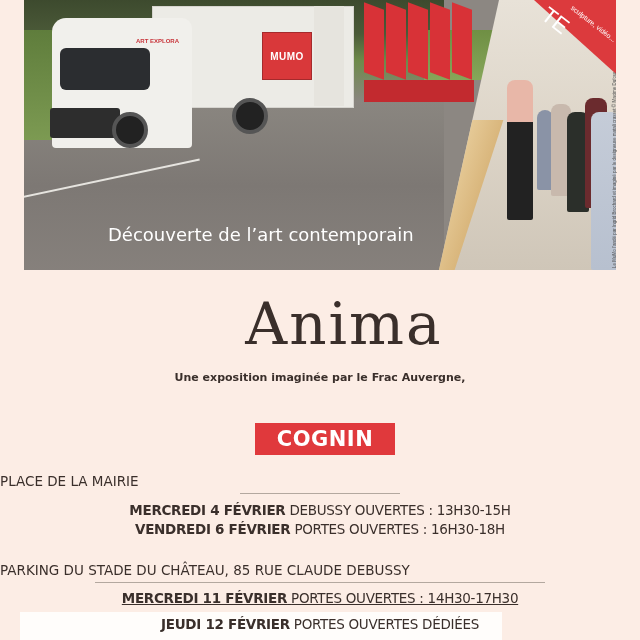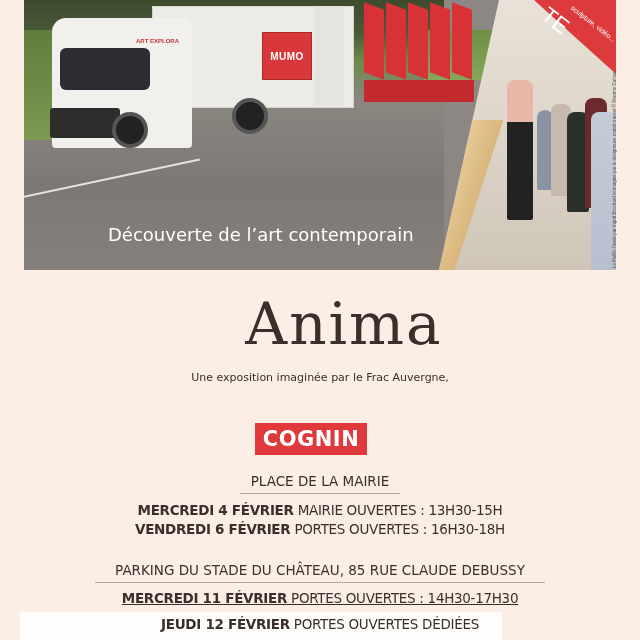--- a/index.html
+++ b/index.html
@@ -105,28 +105,28 @@
   .hero-subtitle {
     position: absolute; left: 48px; top: 224px; color: #fff;
     font-family: "DejaVu Sans", sans-serif; font-size: 18px; font-weight: normal; margin-left: 36px;
   }
   .anima {
     position: absolute; left: 0; width: 640px; top: 290px; text-align: center;
     font-family: "DejaVu Serif", serif; font-size: 58px; color: #3a2f2b; letter-spacing: 2px; margin-left: 24px;
   }
   .intro {
     position: absolute; left: 0; width: 640px; top: 370px; text-align: center;
-    font-family: "DejaVu Sans", sans-serif; font-weight: normal; font-size: 11px; line-height: 15px; color: #3a2f2b;
+    font-family: "DejaVu Sans", sans-serif; font-weight: bold; font-size: 11px; line-height: 15px; color: #3a2f2b;
   }
   .city-badge {
-    position: absolute; left: 255px; top: 423px; width: 112px; height: 32px;
+    position: absolute; left: 255px; top: 423px; width: 140px; height: 32px;
     background: #e0393c; color: #fff; font-family: "DejaVu Sans", sans-serif; font-weight: bold;
     font-size: 21px; display: flex; align-items: center; justify-content: center; letter-spacing: 0.5px;
   }
-  .loc { position: absolute; left: 0; width: 640px; text-align: center; font-family: "DejaVu Sans", sans-serif; }
+  .loc { position: absolute; left: 0; width: 640px; text-align: left; font-family: "DejaVu Sans", sans-serif; }
   .loc-title { font-size: 13.5px; color: #3a2f2b; }
   .loc-rule { margin: 4px auto 0; height: 1px; background: #b3a89f; }
   .row { position: absolute; left: 0; width: 640px; text-align: center; font-family: "DejaVu Sans", sans-serif; font-size: 13.5px; color: #3a2f2b; white-space: nowrap; letter-spacing: -0.3px; }
   .row b { font-weight: bold; }
   .white-box {
     position: absolute; left: 20px; top: 612px; width: 482px; height: 28px; background: #fffdfb;
     left: 20px; width: 482px;
   }
 </style>
 </head>
@@ -179,21 +179,21 @@
 </div>
 
 <div class="city-badge">COGNIN</div>
 
 <div class="loc" style="top:473px;">
   <div class="loc-title">PLACE DE LA MAIRIE</div>
   <div class="loc-rule" style="width:160px;"></div>
 </div>
 <div class="row" style="top:502px;">
   <b>MERCREDI 4 FÉVRIER</b>
-  <span>MAIRIE OUVERTES : 13H30-15H</span>
+  <span>DEBUSSY OUVERTES : 13H30-15H</span>
 </div>
 <div class="row" style="top:521px;">
   <b>VENDREDI 6 FÉVRIER</b>
   <span>PORTES OUVERTES : 16H30-18H</span>
 </div>
 
 <div class="loc" style="top:562px;">
   <div class="loc-title">PARKING DU STADE DU CHÂTEAU, 85 RUE CLAUDE DEBUSSY</div>
   <div class="loc-rule" style="width:450px;"></div>
 </div>

